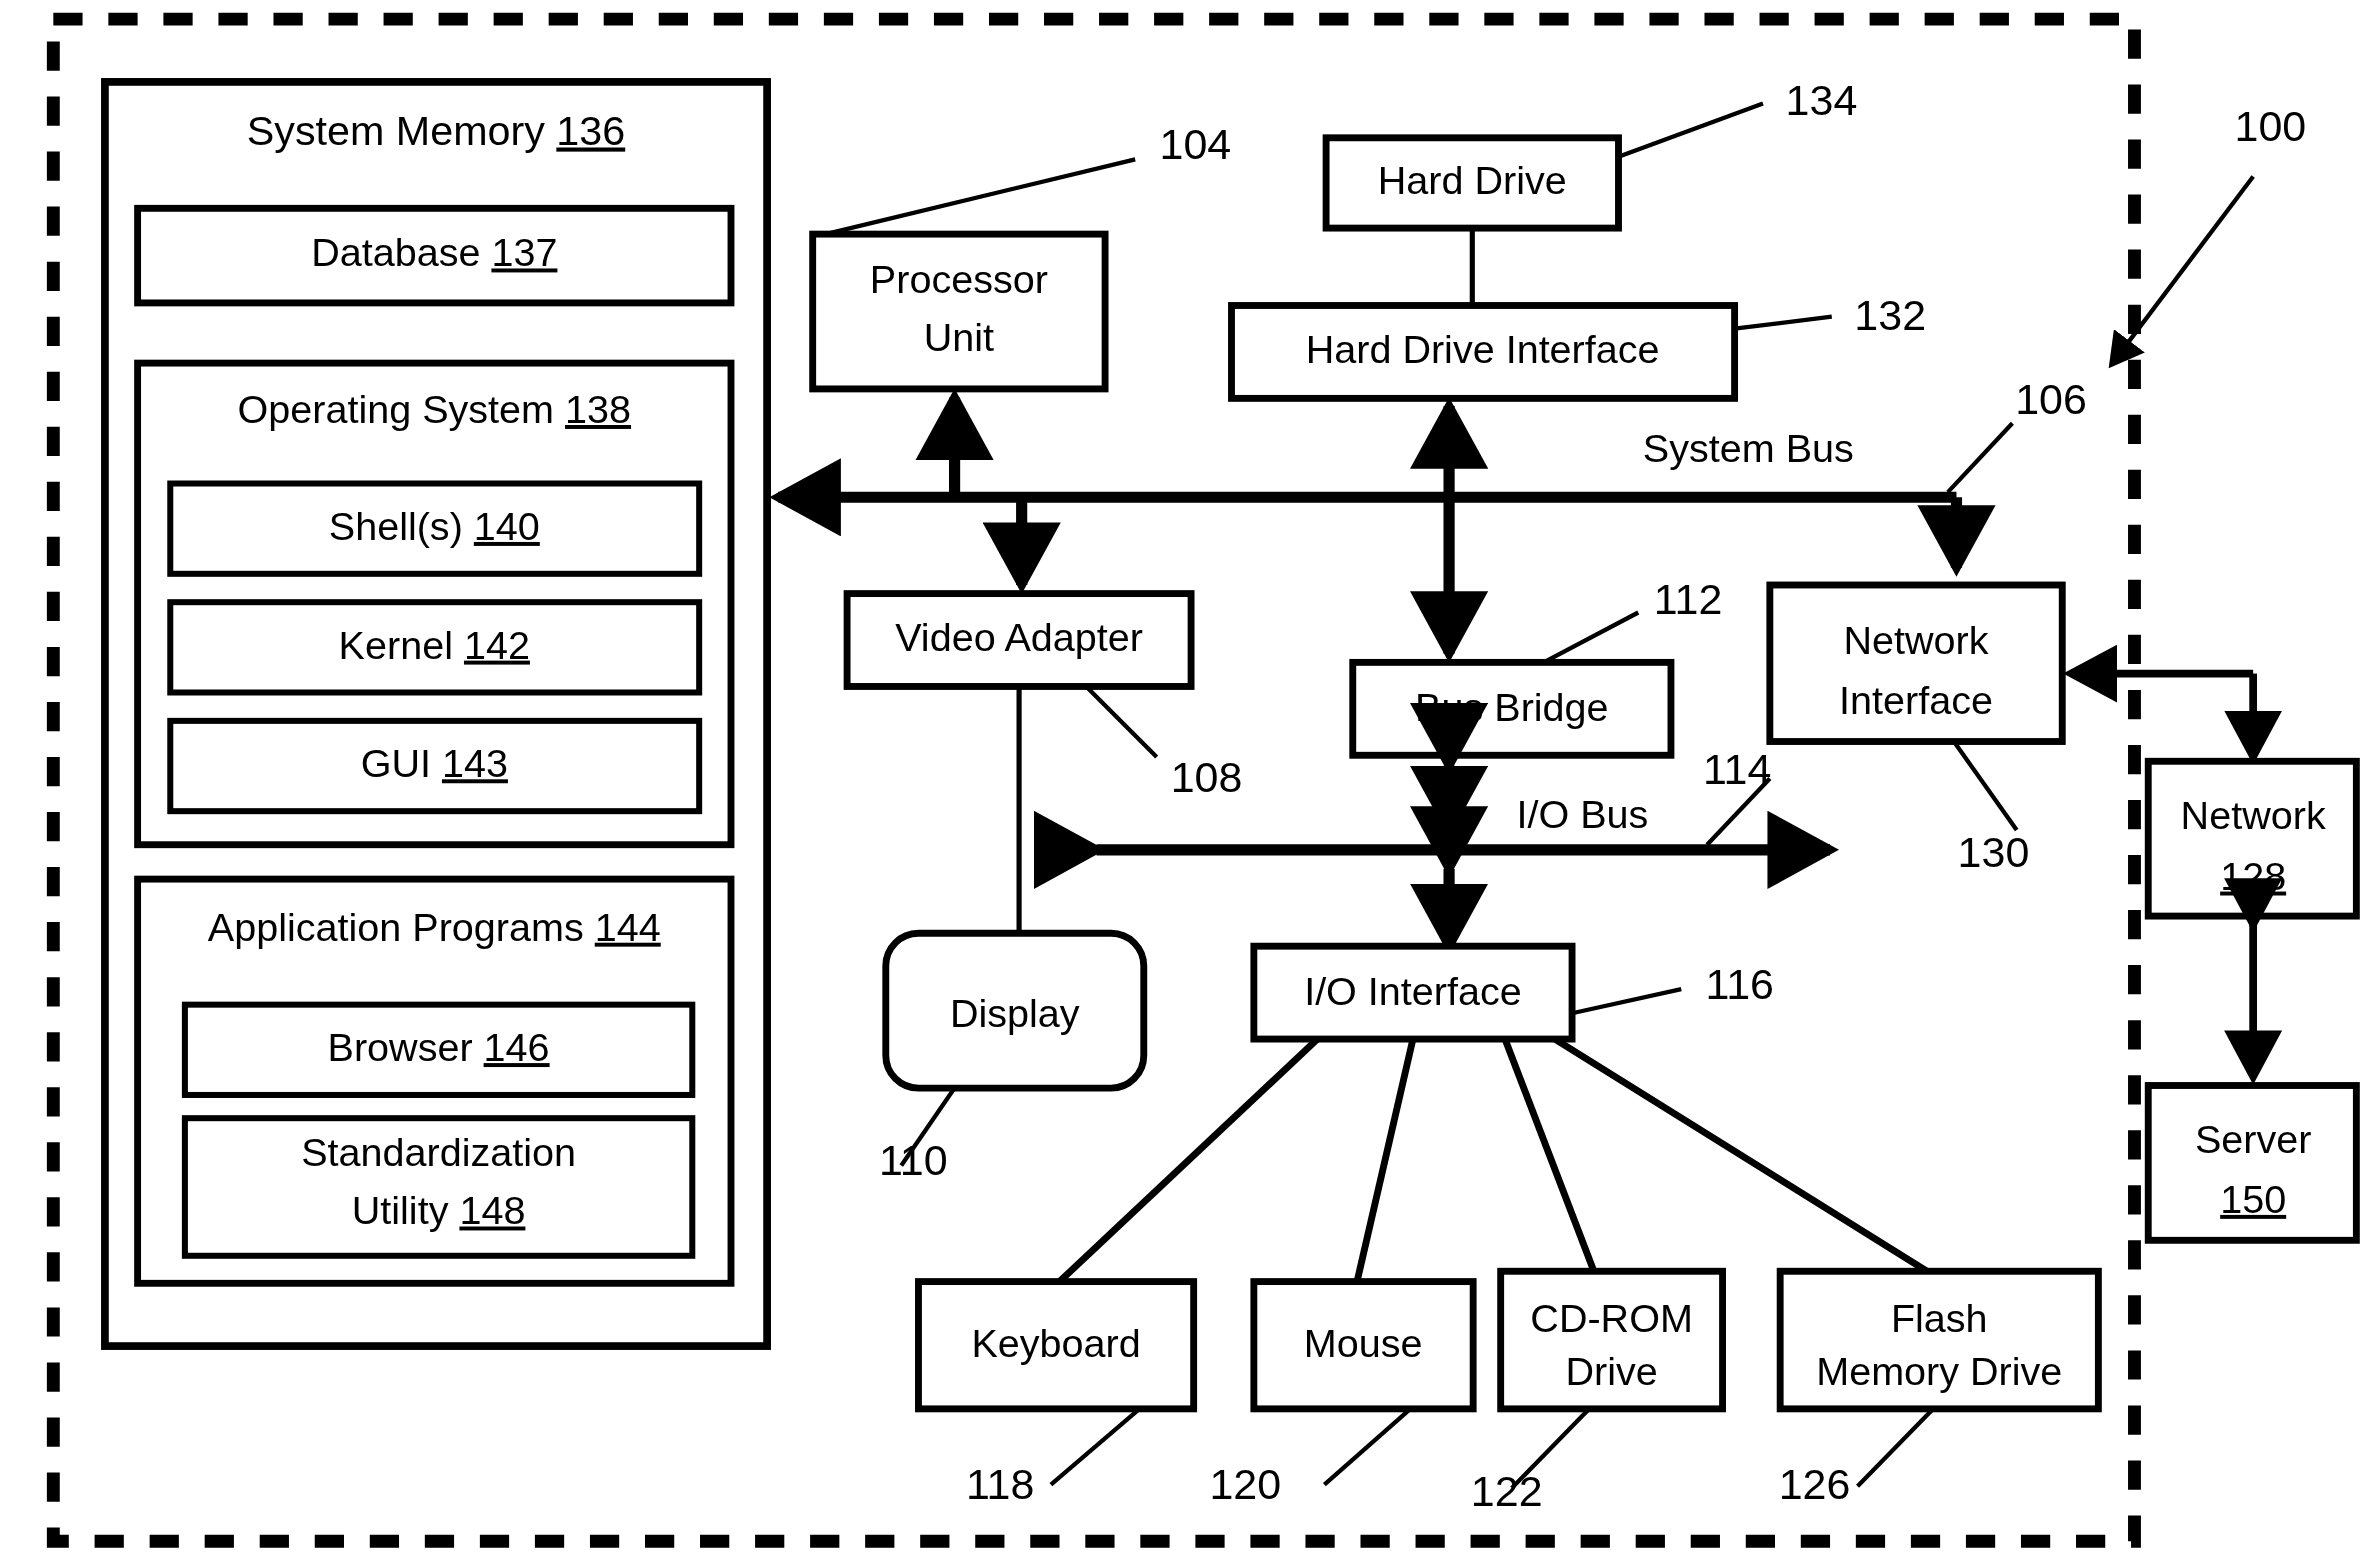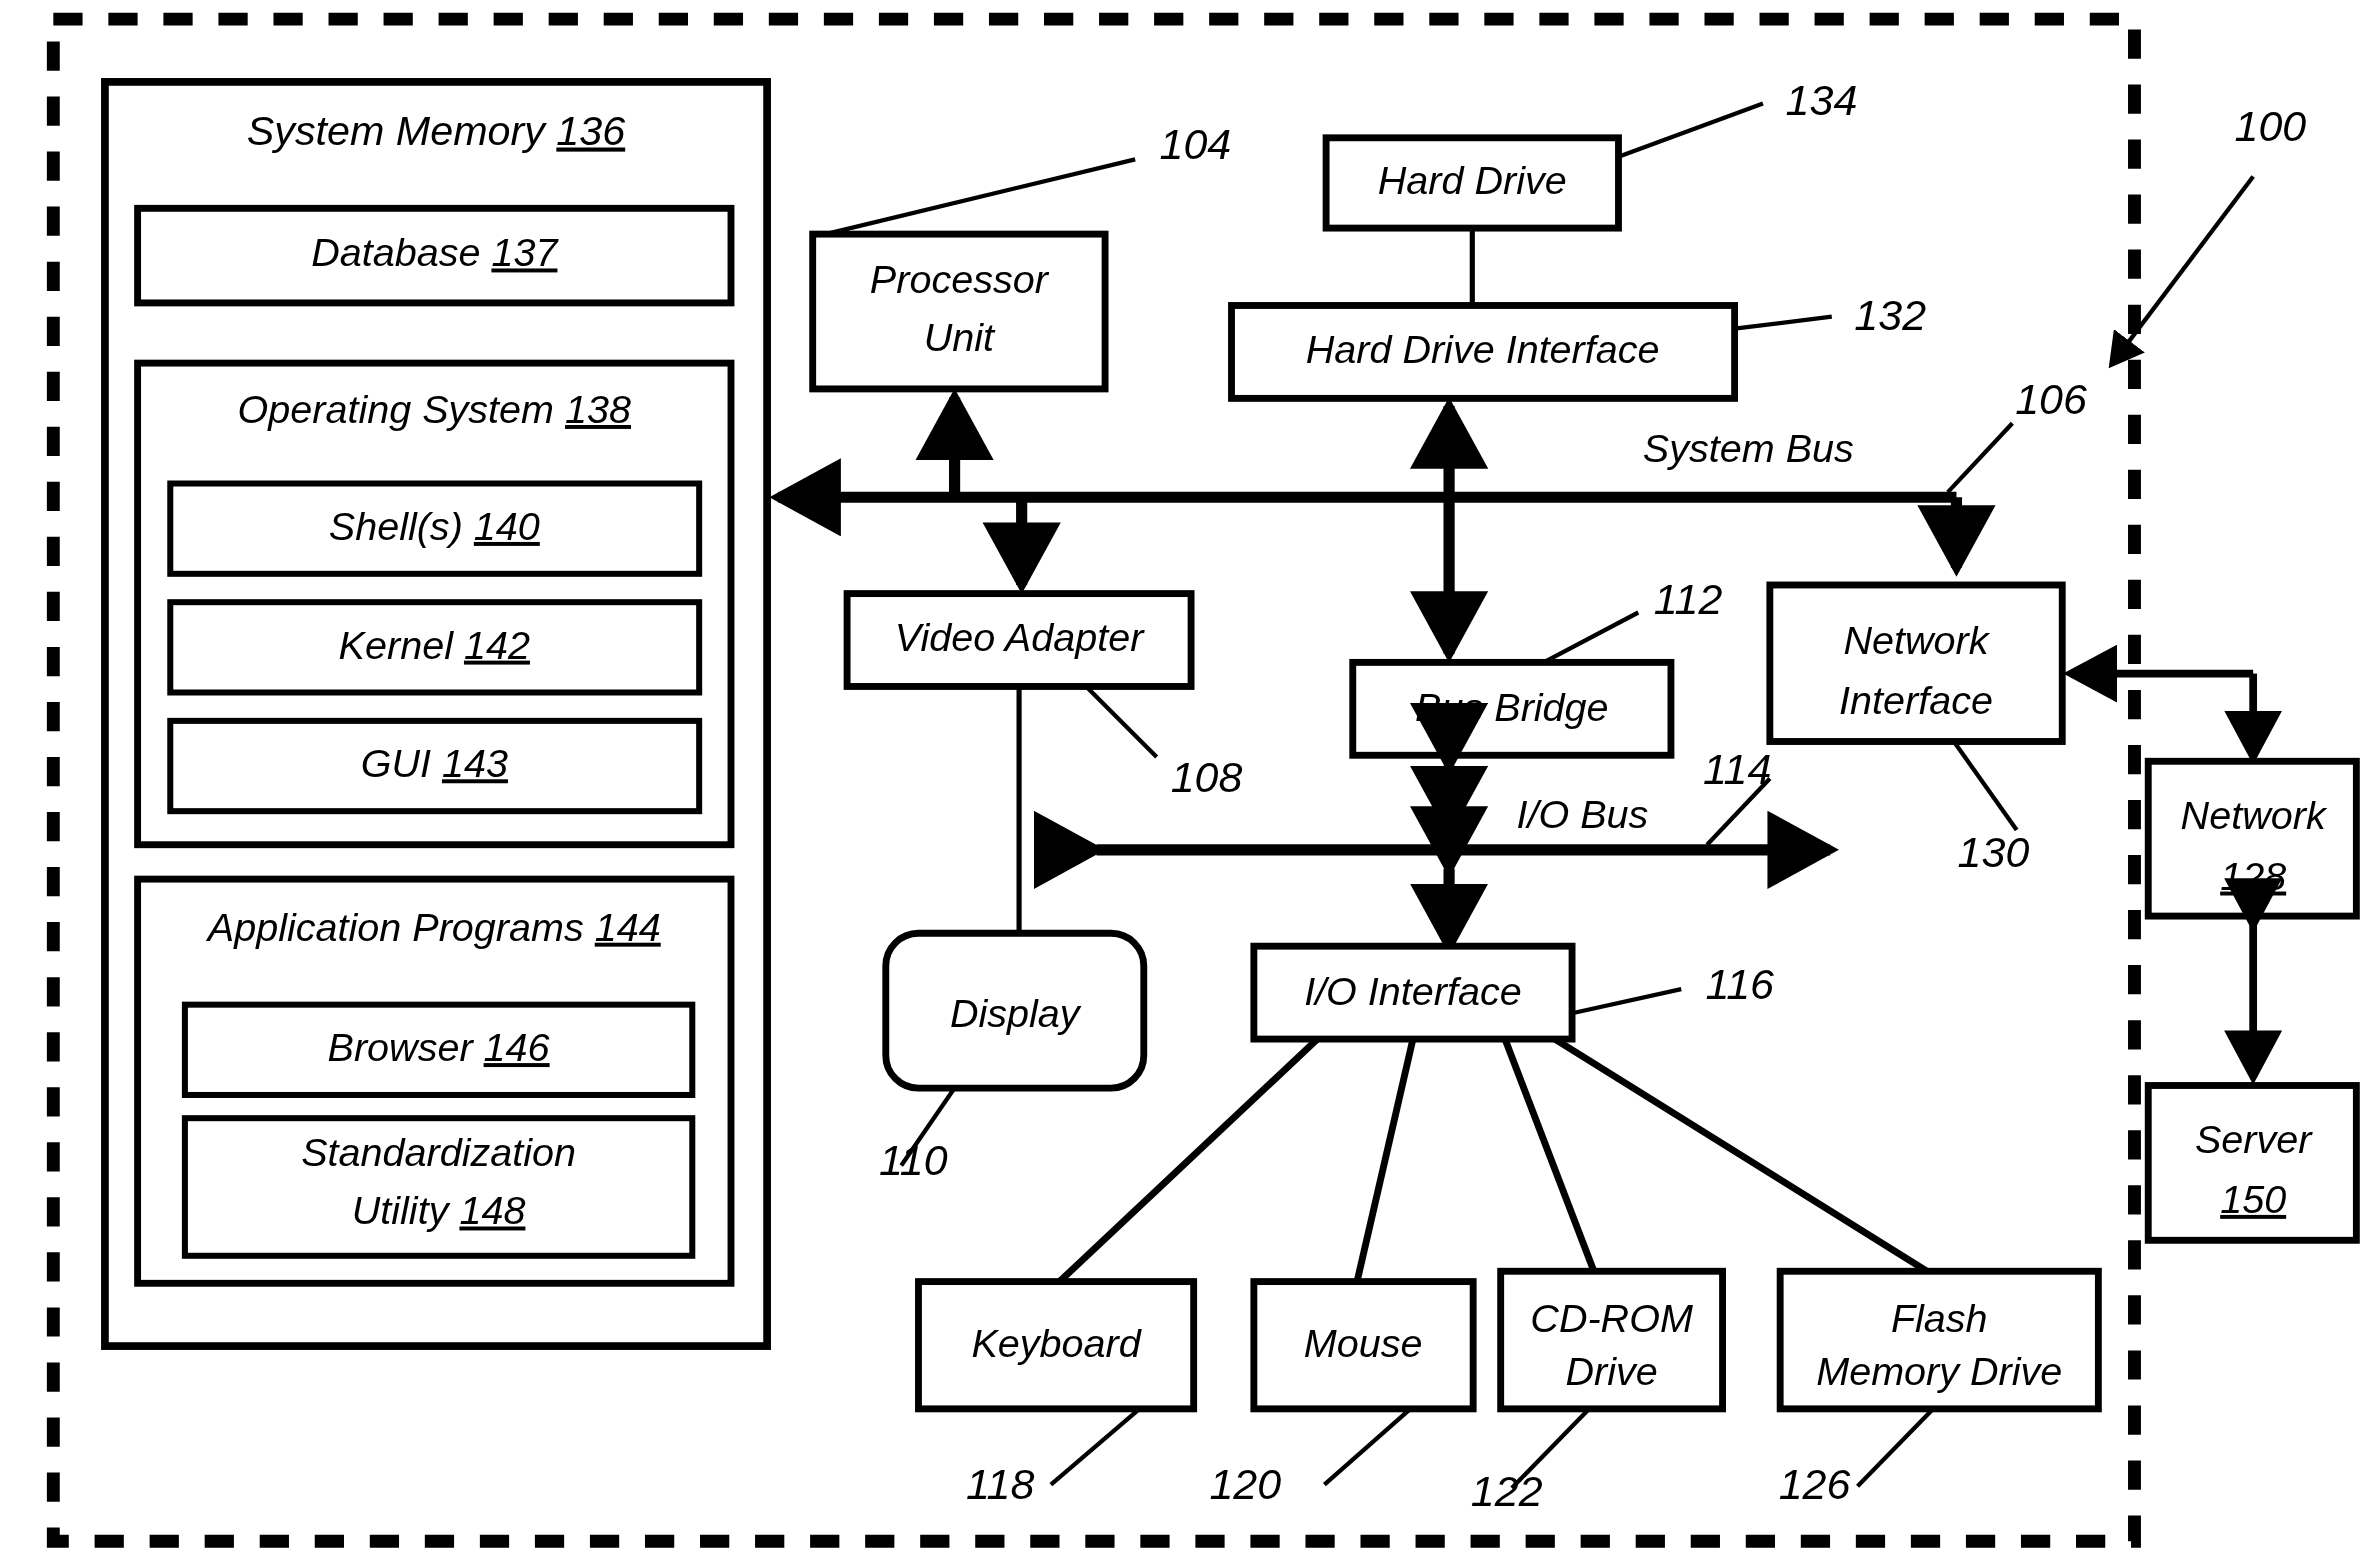--- a/index.html
+++ b/index.html
@@ -10,21 +10,20 @@
   }
   body {
     font-family: "Liberation Sans", sans-serif;
   }
   #stage {
     position: relative;
     width: 2377px;
     height: 1563px;
     background: #ffffff;
     overflow: hidden;
-    font-style: italic;
   }
   #diagram {
     position: absolute;
     left: 0;
     top: 0;
     width: 2377px;
     height: 1563px;
   }
   
   .bx {

